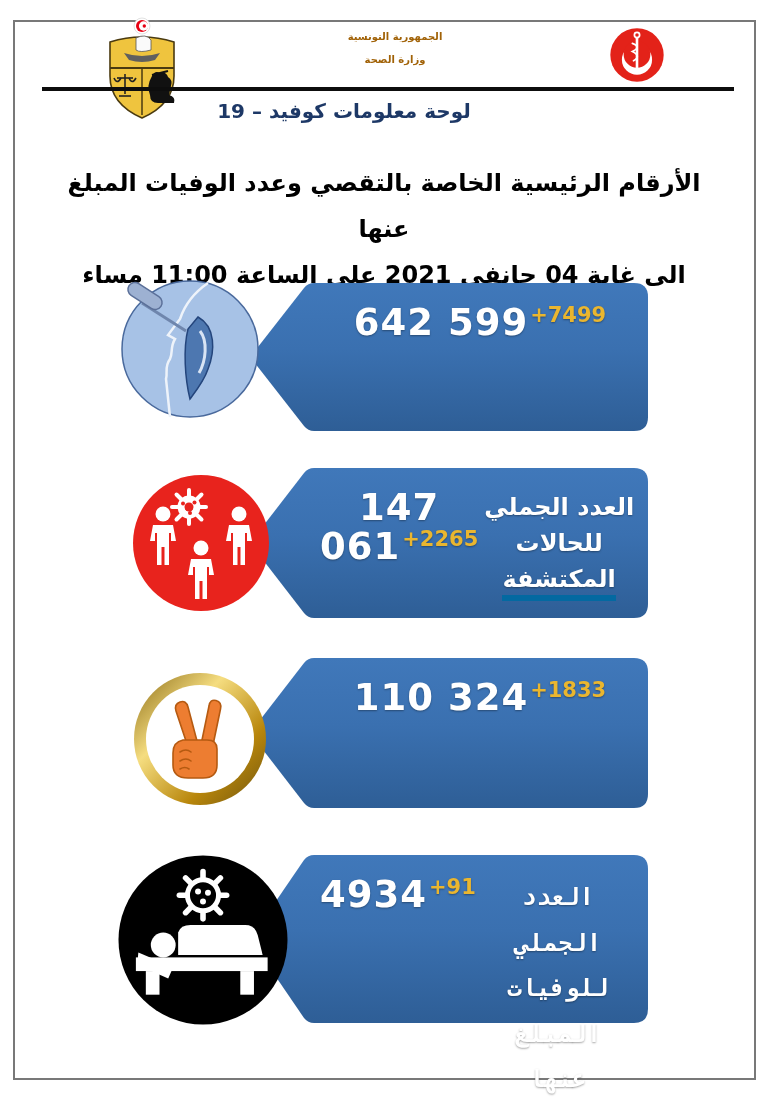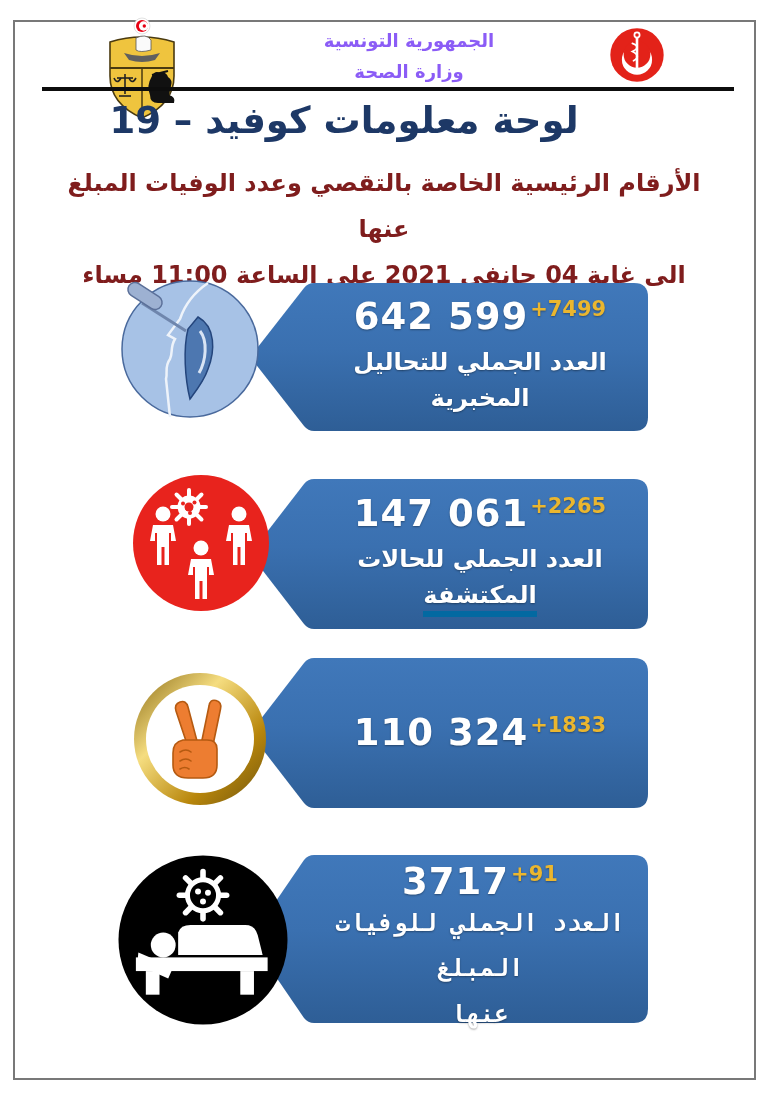--- a/index.html
+++ b/index.html
@@ -7,43 +7,43 @@
     position:relative; width:768px; height:1097px; background:#ffffff;
     font-family:"DejaVu Sans", sans-serif; overflow:hidden;
   }
   .frame {
     position:absolute; left:13px; top:20px; width:739px; height:1056px;
     border:2px solid #787878; background:transparent;
   }
   
   .coat { position:absolute; left:92px; top:16px; width:100px; height:80px; }
   .hdr-text {
-    position:absolute; left:284px; top:32px; width:250px; text-align:center;
-    color:#8b5cf6; font-weight:bold; font-size:18px; line-height:1.0;
+    position:absolute; left:270px; top:32px; width:250px; text-align:center;
+    color:#a16207; font-weight:bold; font-size:10px; line-height:1.0;
   }
   .hdr-text .line2 { margin-top:13px; }
   .mlogo { position:absolute; left:608px; top:26px; width:58px; height:58px; }
   .divider { position:absolute; left:42px; top:87px; width:692px; height:4px; background:#0d0d0d; }
   
   .title {
     position:absolute; left:0; top:99px; width:688px; text-align:center;
-    color:#1d3866; font-weight:bold; font-size:37px;
+    color:#1d3866; font-weight:bold; font-size:20px;
   }
   .subtitle {
     position:absolute; left:40px; top:160px; width:688px; text-align:center;
-    color:#7f1d1d; font-weight:bold; font-size:24px; line-height:46px;
+    color:#000000; font-weight:bold; font-size:24px; line-height:46px;
   }
   
   .card { position:absolute; left:0; width:768px; }
   .card-banner { position:absolute; left:248px; width:400px; }
   .banner-bg { position:absolute; left:0; top:0; width:100%; height:100%; }
   .banner-body {
     position:absolute; left:72px; right:8px; top:0; bottom:0;
-    display:flex; flex-direction:column; justify-content:space-evenly;
-    text-align:center; padding:8px 0;
+    display:flex; flex-direction:row; justify-content:space-evenly;
+    text-align:center; padding:21px 0;
   }
   .stat-number {
     direction:ltr; color:#ffffff; font-weight:bold; font-size:37px;
     letter-spacing:1px; text-shadow:0 1px 2px rgba(0,0,0,.35); line-height:1.05;
   }
   .stat-delta {
     color:#eab62f; font-size:21px; font-weight:bold; position:relative; top:-13px;
     letter-spacing:0; margin-left:2px;
   }
   .stat-label {
@@ -52,21 +52,21 @@
   }
   .underlined { border-bottom:6px solid #0369a1; padding-bottom:2px; }
   .card-icon { position:absolute; }
   .card-icon svg { width:100%; height:100%; display:block; }
   
   #card1 { top:278px; height:155px; }
   #card1 .card-icon { left:120px; top:1px; width:140px; height:140px; }
   #card1 .card-banner { top:5px; height:148px; }
   #card2 { top:465px; height:155px; }
   #card2 .card-icon { left:131px; top:8px; width:140px; height:140px; }
-  #card2 .card-banner { top:14px; height:150px; }
+  #card2 .card-banner { top:3px; height:150px; }
   #card3 { top:655px; height:155px; }
   #card3 .card-icon { left:130px; top:14px; width:140px; height:140px; }
   #card3 .card-banner { top:3px; height:150px; }
   #card4 { top:843px; height:192px; }
   #card4 .card-icon { left:116px; top:10px; width:174px; height:174px; }
   #card4 .card-banner { top:12px; height:168px; }
   #card4 .stat-label { line-height:1.9;font-family:Liberation Mono, monospace; }
 </style>
 </head>
 <body>
@@ -137,21 +137,20 @@
     <div>الى غاية 04 جانفي 2021 على الساعة 11:00 مساء</div>
   </div>
 
   <section class="card" id="card1">
     <div class="card-banner">
       <svg class="banner-bg" viewBox="0 0 400 150" preserveAspectRatio="none">
         <path d="M2 75 L56 5 Q60 0 66 0 L386 0 Q400 0 400 14 L400 136 Q400 150 386 150 L66 150 Q60 150 56 145 Z" fill="url(#cardGrad)"></path>
       </svg>
       <div class="banner-body">
         <div class="stat-number"><span>642 599</span><span class="stat-delta">+7499</span></div>
-        <div class="stat-label">العدد الجملي للتحاليل المخبرية</div>
       </div>
     </div>
     <div class="card-icon">
       <svg viewBox="0 0 140 140">
         <circle cx="70" cy="70" r="68" fill="#a7c2e6" stroke="#49699c" stroke-width="1.5"></circle>
         <path d="M88 4 C72 15 64 28 60 40 L48 56 L55 60 C50 68 53 74 50 80 C44 88 48 94 46 100 L50 138" fill="none" stroke="#eef3fa" stroke-width="2.5"></path>
         <path d="M78 38 C96 48 95 72 88 90 C84 102 76 112 70 120 C65 100 63 70 68 50 Z" fill="#4d77b0" stroke="#24457c" stroke-width="1.5"></path>
         <path d="M80 52 C88 62 86 82 79 94" fill="none" stroke="#d8e4f4" stroke-width="3"></path>
         <line x1="22" y1="24" x2="66" y2="52" stroke="#6f86ad" stroke-width="3"></line>
         <rect x="6" y="10" width="38" height="14" rx="7" fill="#9db1d2" stroke="#5b7099" stroke-width="1.5" transform="rotate(33 25 17)"></rect>
@@ -233,21 +232,21 @@
       </svg>
     </div>
   </section>
 
   <section class="card" id="card4">
     <div class="card-banner">
       <svg class="banner-bg" viewBox="0 0 400 168" preserveAspectRatio="none">
         <path d="M2 84 L56 5 Q60 0 66 0 L386 0 Q400 0 400 14 L400 154 Q400 168 386 168 L66 168 Q60 168 56 163 Z" fill="url(#cardGrad)"></path>
       </svg>
       <div class="banner-body">
-        <div class="stat-number"><span>3717</span><span class="stat-delta">+91</span></div>
+        <div class="stat-number"><span>4934</span><span class="stat-delta">+91</span></div>
         <div class="stat-label">
           <div>العدد الجملي للوفيات المبلغ</div>
           <div>عنها</div>
         </div>
       </div>
     </div>
     <div class="card-icon">
       <svg viewBox="0 0 140 140">
         <circle cx="70" cy="70" r="68" fill="#000000"></circle>
         <g transform="translate(70,34)">

